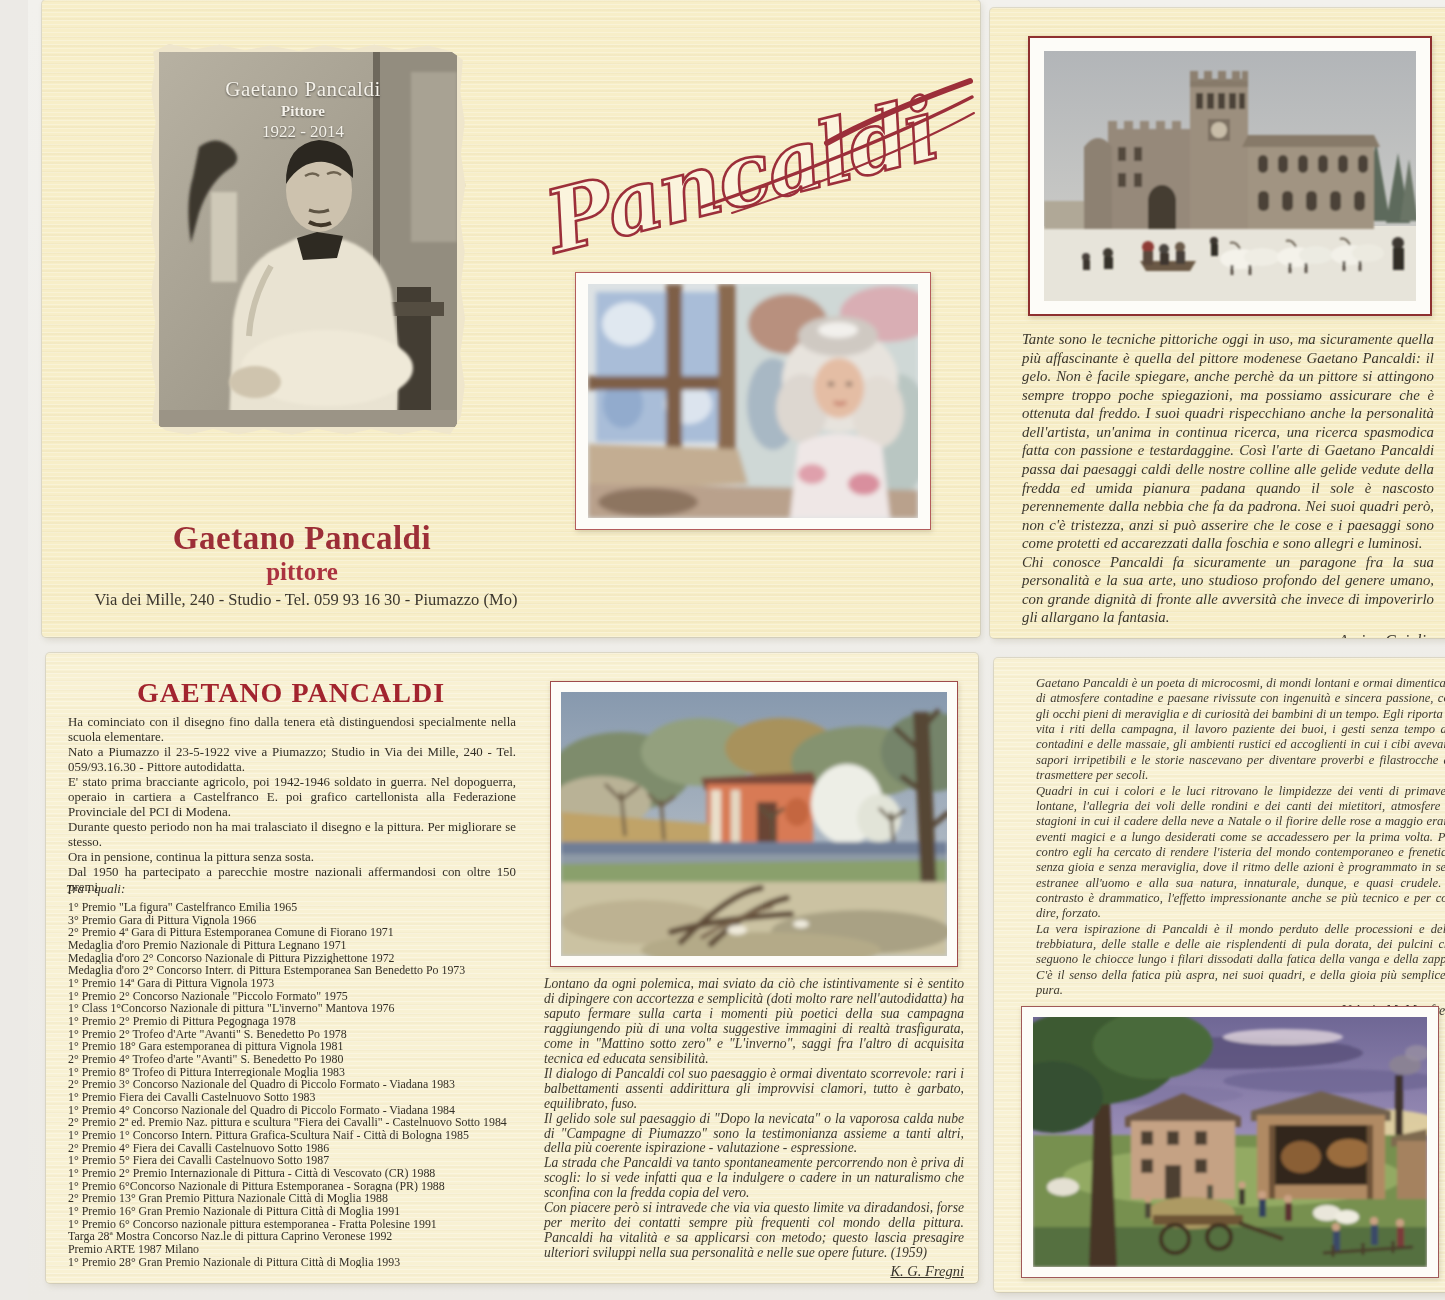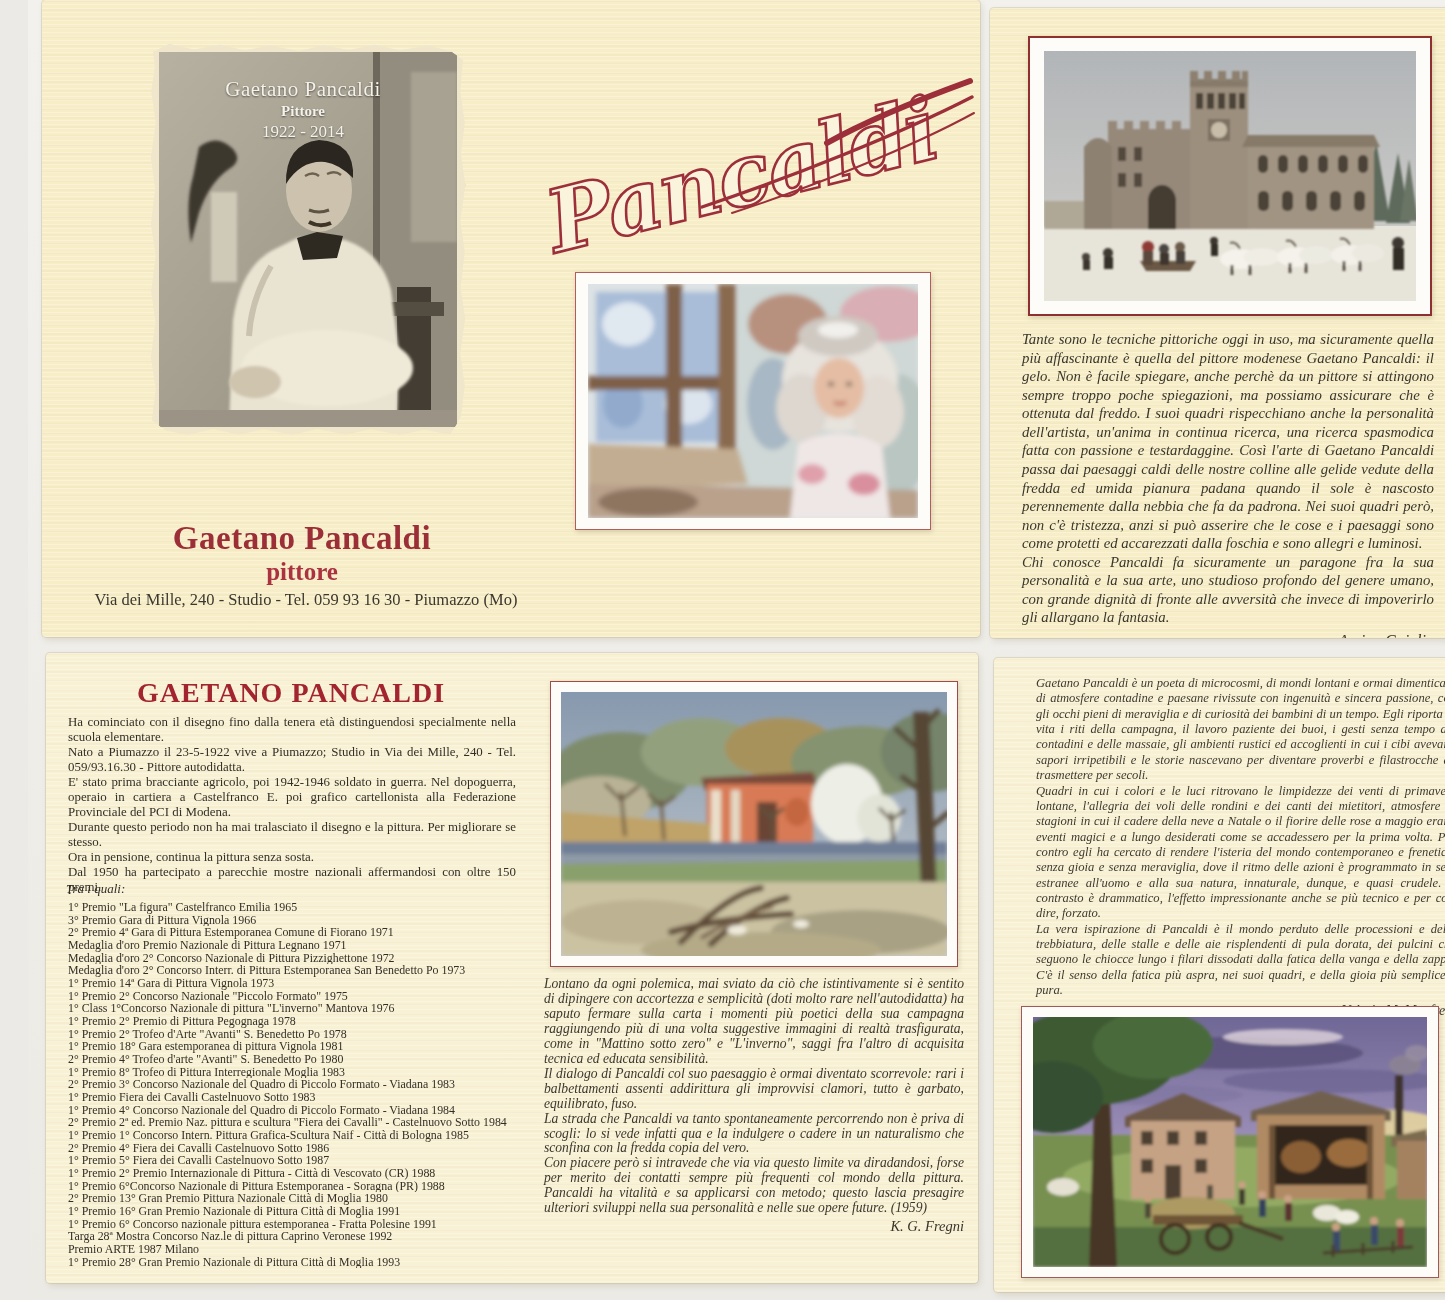--- a/index.html
+++ b/index.html
@@ -303,21 +303,21 @@
         <div>1° Premio 8° Trofeo di Pittura Interregionale Moglia 1983</div>
         <div>2° Premio 3° Concorso Nazionale del Quadro di Piccolo Formato - Viadana 1983</div>
         <div>1° Premio Fiera dei Cavalli Castelnuovo Sotto 1983</div>
         <div>1° Premio 4° Concorso Nazionale del Quadro di Piccolo Formato - Viadana 1984</div>
         <div>2° Premio 2ª ed. Premio Naz. pittura e scultura "Fiera dei Cavalli" - Castelnuovo Sotto 1984</div>
         <div>1° Premio 1° Concorso Intern. Pittura Grafica-Scultura Naif - Città di Bologna 1985</div>
         <div>2° Premio 4° Fiera dei Cavalli Castelnuovo Sotto 1986</div>
         <div>1° Premio 5° Fiera dei Cavalli Castelnuovo Sotto 1987</div>
         <div>1° Premio 2° Premio Internazionale di Pittura - Città di Vescovato (CR) 1988</div>
         <div>1° Premio 6°Concorso Nazionale di Pittura Estemporanea - Soragna (PR) 1988</div>
-        <div>2° Premio 13° Gran Premio Pittura Nazionale Città di Moglia 1980</div>
+        <div>2° Premio 13° Gran Premio Pittura Nazionale Città di Moglia 1988</div>
         <div>1° Premio 16° Gran Premio Nazionale di Pittura Città di Moglia 1991</div>
         <div>1° Premio 6° Concorso nazionale pittura estemporanea - Fratta Polesine 1991</div>
         <div>Targa 28ª Mostra Concorso Naz.le di pittura Caprino Veronese 1992</div>
         <div>Premio ARTE 1987 Milano</div>
         <div>1° Premio 28° Gran Premio Nazionale di Pittura Città di Moglia 1993</div>
       </div>
 
     <div class="art-card" style="left:504px;top:28px;width:408px;height:286px;">
       <div class="mat" style="border-color:#9e4a4a;"></div>
       <svg style="left:11px;top:11px;" width="386" height="264" viewBox="0 0 386 264">
@@ -368,23 +368,24 @@
           <path d="M140 246 Q180 222 212 214" stroke="#76604a" stroke-width="4" fill="none"></path>
           <ellipse cx="176" cy="238" rx="10" ry="5" fill="#efeadb"></ellipse>
           <ellipse cx="240" cy="232" rx="8" ry="4" fill="#f0ecdf"></ellipse>
         </g>
       </svg>
     </div>
 
     <div class="tx italic" style="left:498px;top:324px;width:420px;font-size:13.6px;line-height:1.1;color:#3b372d;">
       <p>Lontano da ogni polemica, mai sviato da ciò che istintivamente si è sentito di dipingere con accortezza e semplicità (doti molto rare nell'autodidatta) ha saputo fermare sulla carta i momenti più poetici della sua campagna raggiungendo più di una volta suggestive immagini di realtà trasfigurata, come in "Mattino sotto zero" e "L'inverno", saggi fra l'altro di acquisita tecnica ed educata sensibilità.</p>
       <p>Il dialogo di Pancaldi col suo paesaggio è ormai diventato scorrevole: rari i balbettamenti assenti addirittura gli improvvisi clamori, tutto è garbato, equilibrato, fuso.</p>
+      <p>Il gelido sole sul paesaggio di "Dopo la nevicata" o la vaporosa calda nube di "Campagne di Piumazzo" sono la testimonianza assieme a tanti altri, della più coerente ispirazione - valutazione - espressione.</p>
       <p>La strada che Pancaldi va tanto spontaneamente percorrendo non è priva di scogli: lo si vede infatti qua e la indulgere o cadere in un naturalismo che sconfina con la fredda copia del vero.</p>
       <p>Con piacere però si intravede che via via questo limite va diradandosi, forse per merito dei contatti sempre più frequenti col mondo della pittura. Pancaldi ha vitalità e sa applicarsi con metodo; questo lascia presagire ulteriori sviluppi nella sua personalità e nelle sue opere future. (1959)</p>
-      <div class="sig-line" style="margin-top:3px;font-size:14.5px;">K. G. Fregni</div>
+      <div class="sig-line" style="margin-top:3px;font-size:14.5px;text-decoration:underline;">K. G. Fregni</div>
     </div>
   </div>
 
   <div class="panel lighter" style="left:966px;top:658px;width:472px;height:634px;">
 
     <div class="tx italic" style="left:42px;top:18px;width:420px;font-size:12.6px;line-height:1.22;color:#3e3a30;">
       <p>Gaetano Pancaldi è un poeta di microcosmi, di mondi lontani e ormai dimenticati, di atmosfere contadine e paesane rivissute con ingenuità e sincera passione, con gli occhi pieni di meraviglia e di curiosità dei bambini di un tempo. Egli riporta in vita i riti della campagna, il lavoro paziente dei buoi, i gesti senza tempo dei contadini e delle massaie, gli ambienti rustici ed accoglienti in cui i cibi avevano sapori irripetibili e le storie nascevano per diventare proverbi e filastrocche da trasmettere per secoli.</p>
       <p>Quadri in cui i colori e le luci ritrovano le limpidezze dei venti di primavere lontane, l'allegria dei voli delle rondini e dei canti dei mietitori, atmosfere di stagioni in cui il cadere della neve a Natale o il fiorire delle rose a maggio erano eventi magici e a lungo desiderati come se accadessero per la prima volta. Per contro egli ha cercato di rendere l'isteria del mondo contemporaneo e frenetico, senza gioia e senza meraviglia, dove il ritmo delle azioni è programmato in sedi estranee all'uomo e alla sua natura, innaturale, dunque, e quasi crudele. Il contrasto è drammatico, l'effetto impressionante anche se più tecnico e per così dire, forzato.</p>
       <p>La vera ispirazione di Pancaldi è il mondo perduto delle processioni e della trebbiatura, delle stalle e delle aie risplendenti di pula dorata, dei pulcini che seguono le chiocce lungo i filari dissodati dalla fatica della vanga e della zappa. C'è il senso della fatica più aspra, nei suoi quadri, e della gioia più semplice e pura.</p>
       <div class="sig-line" style="margin-top:3px;font-size:14px;">Valerio M. Manfredi</div>

